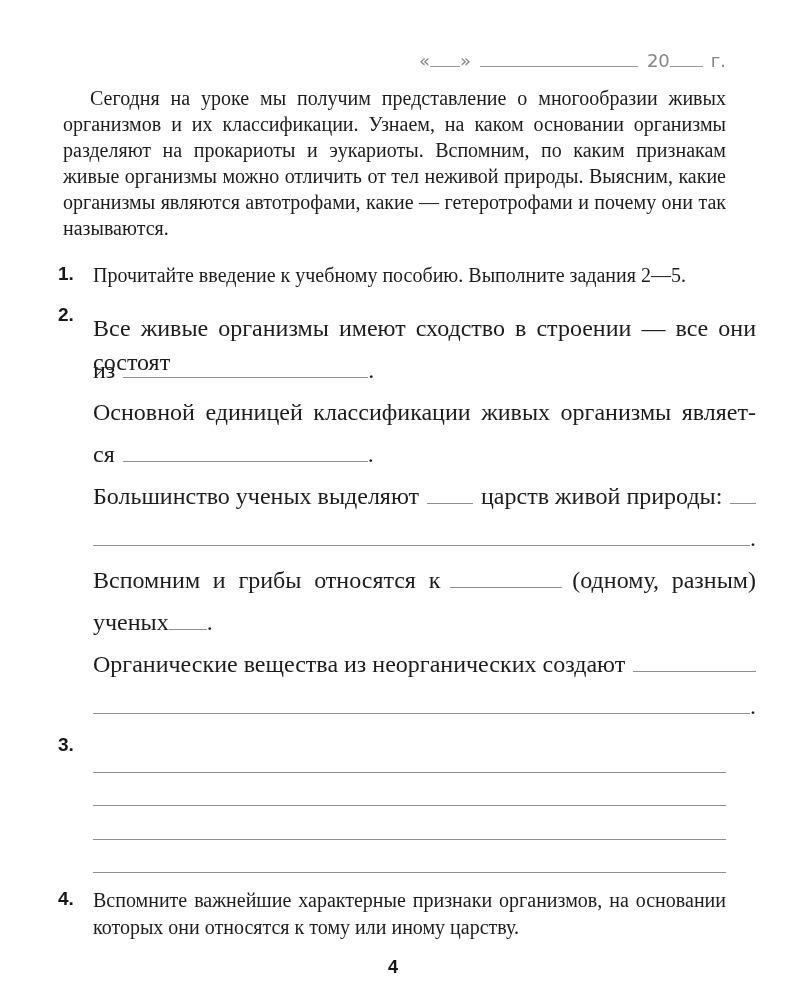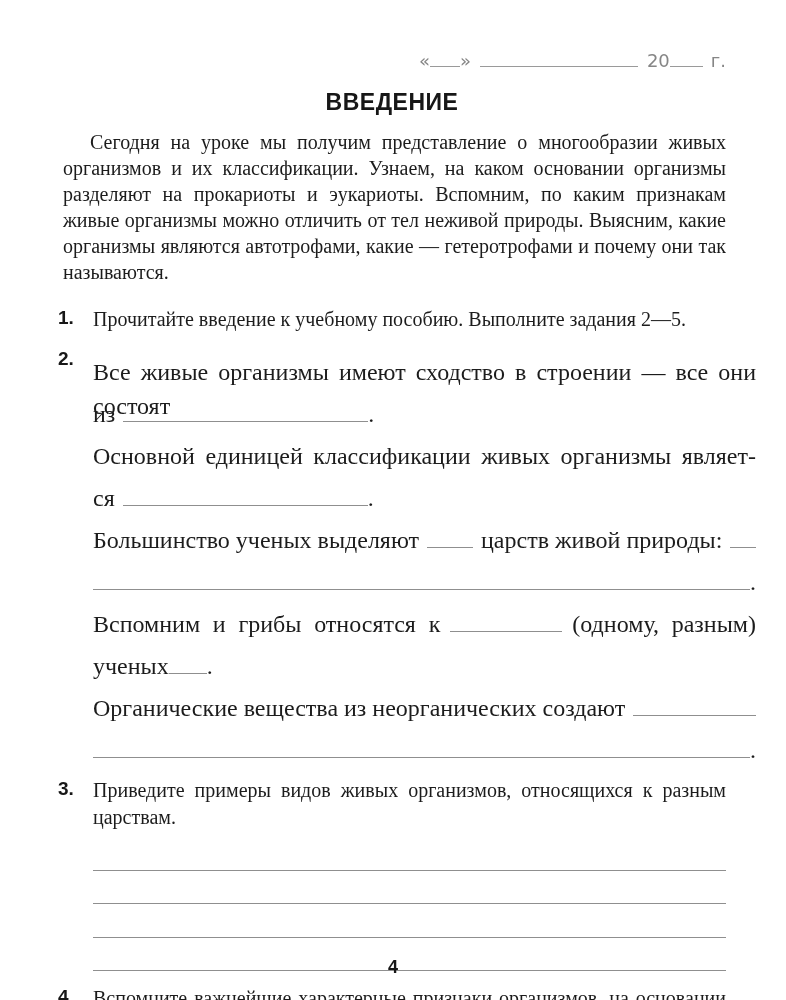--- a/index.html
+++ b/index.html
@@ -95,21 +95,20 @@
   <div class="date-row">
     <span>«</span>
       <span class="dblank db-day"></span>
       <span>»</span>
       <span class="dblank db-month"></span>
       <span>20</span>
       <span class="dblank db-year"></span>
       <span>г.</span>
   </div>
 
-  <h1 class="title">ВВЕДЕНИЕ</h1>
 
   <p class="intro">Сегодня на уроке мы получим представление о многообразии живых организмов и их классификации. Узнаем, на каком основании организмы разделяют на прокариоты и эукариоты. Вспомним, по каким признакам живые организмы можно отличить от тел неживой природы. Выясним, какие организмы являются автотрофами, какие — гетеротрофами и почему они так называются.</p>
 
   <div class="task t1">
     <div class="task-num">1.</div>
     <div class="task-body">Прочитайте введение к учебному пособию. Выполните задания 2—5.</div>
   </div>
 
   <div class="task t2">
     <div class="task-num">2.</div>
@@ -162,21 +161,20 @@
             <span>.</span>
         </div>
 
       </div>
     </div>
   </div>
 
   <div class="task t3">
     <div class="task-num">3.</div>
     <div class="task-body">
-      <div>Приведите примеры видов живых организмов, относящихся к разным царствам.</div>
       <div class="rules">
         <div class="rule"></div>
         <div class="rule"></div>
         <div class="rule"></div>
         <div class="rule"></div>
       </div>
     </div>
   </div>
 
   <div class="task t4">

